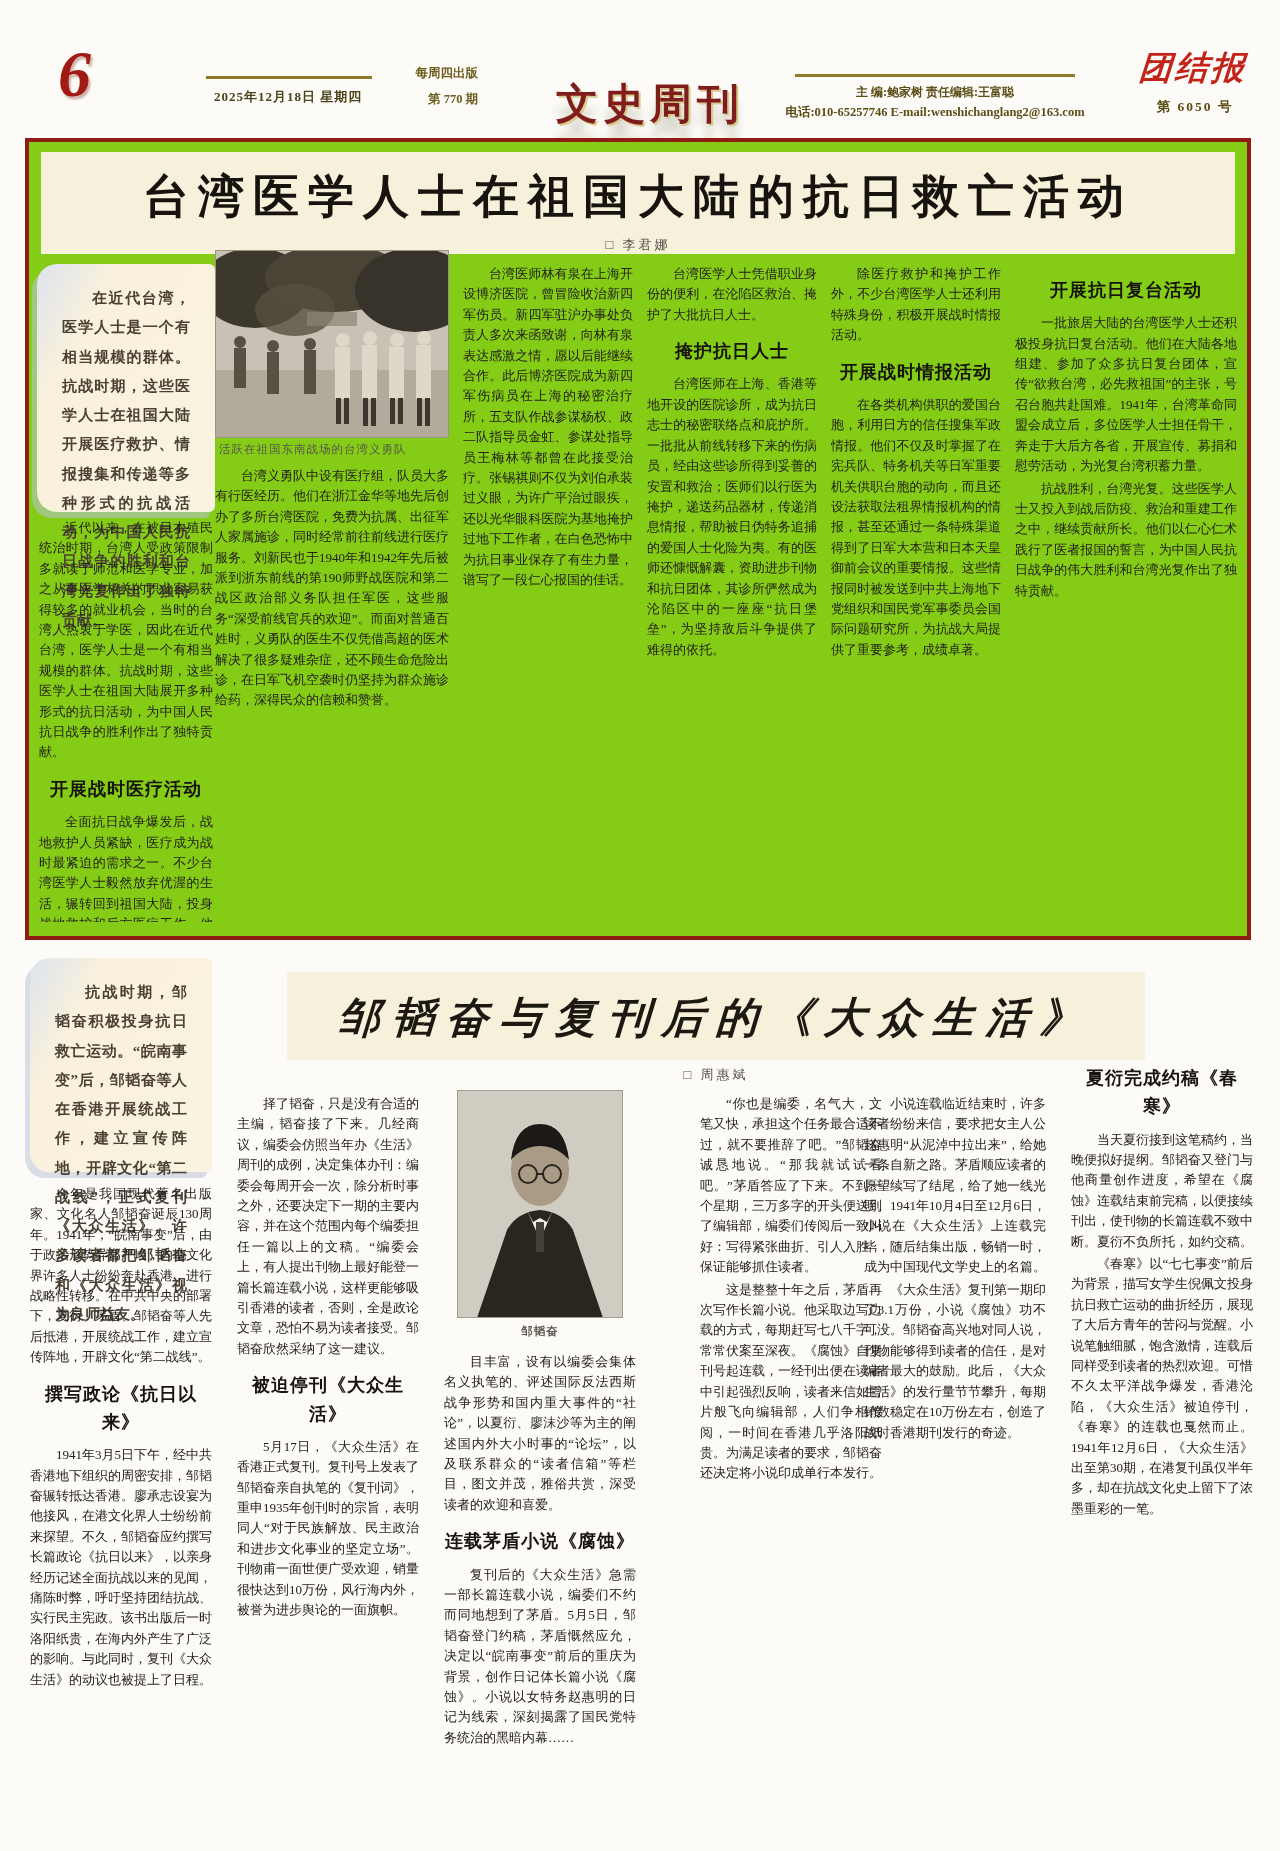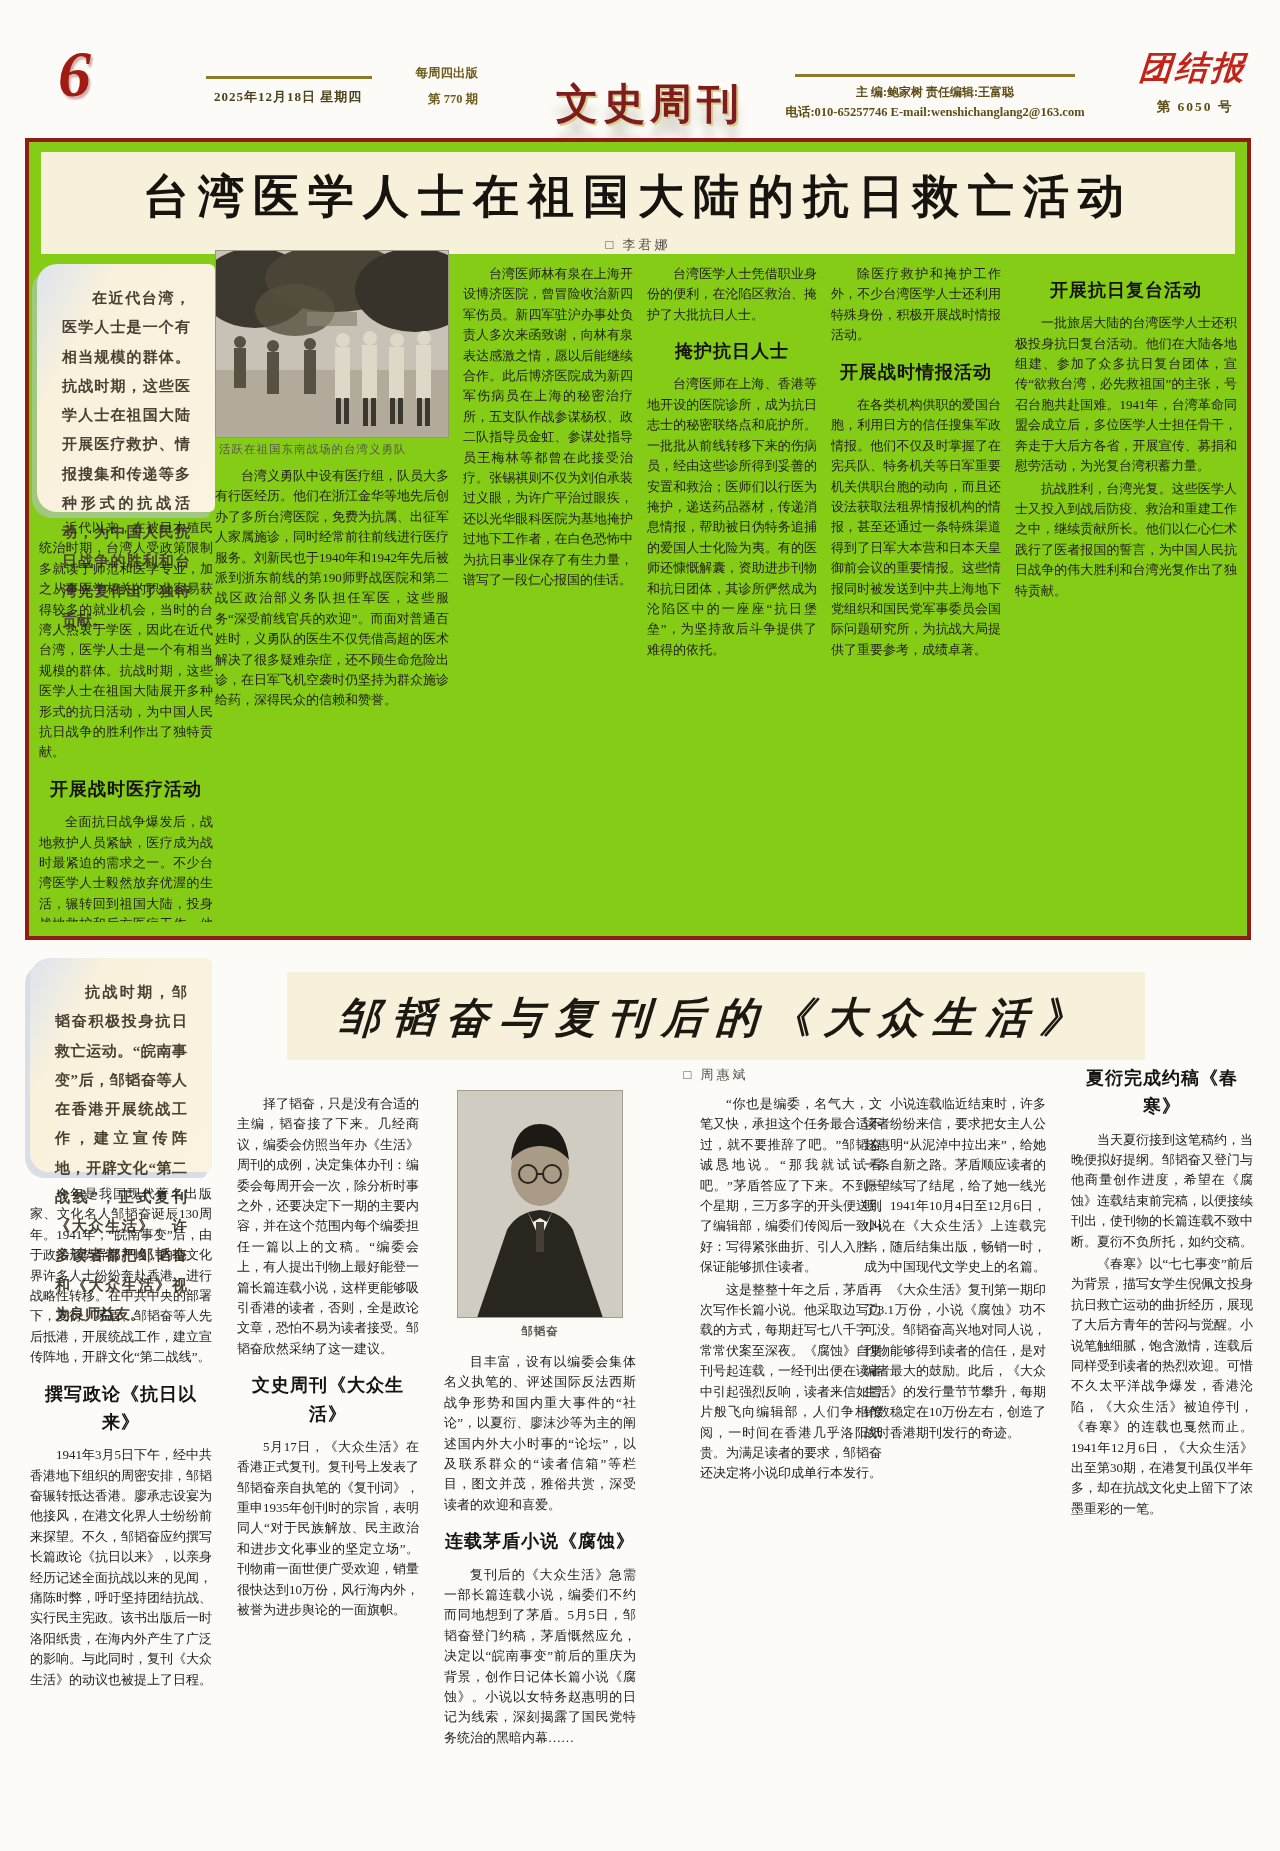--- a/index.html
+++ b/index.html
@@ -202,21 +202,21 @@
     </div>
     <div class="abs caption cap2">邹韬奋</div>
 
     <div class="tcol a2b1">
         <p>今年是我国现代著名出版家、文化名人邹韬奋诞辰130周年。1941年，“皖南事变”后，由于政治形势异常严峻，内地文化界许多人士纷纷奔赴香港，进行战略性转移。在中共中央的部署下，夏衍、茅盾、邹韬奋等人先后抵港，开展统战工作，建立宣传阵地，开辟文化“第二战线”。</p>
         <h3>撰写政论《抗日以来》</h3>
         <p>1941年3月5日下午，经中共香港地下组织的周密安排，邹韬奋辗转抵达香港。廖承志设宴为他接风，在港文化界人士纷纷前来探望。不久，邹韬奋应约撰写长篇政论《抗日以来》，以亲身经历记述全面抗战以来的见闻，痛陈时弊，呼吁坚持团结抗战、实行民主宪政。该书出版后一时洛阳纸贵，在海内外产生了广泛的影响。与此同时，复刊《大众生活》的动议也被提上了日程。</p>
       </div>
     <div class="tcol a2b2">
         <p>择了韬奋，只是没有合适的主编，韬奋接了下来。几经商议，编委会仿照当年办《生活》周刊的成例，决定集体办刊：编委会每周开会一次，除分析时事之外，还要决定下一期的主要内容，并在这个范围内每个编委担任一篇以上的文稿。“编委会上，有人提出刊物上最好能登一篇长篇连载小说，这样更能够吸引香港的读者，否则，全是政论文章，恐怕不易为读者接受。邹韬奋欣然采纳了这一建议。</p>
-        <h3>文史周刊《大众生活》</h3>
+        <h3>被迫停刊《大众生活》</h3>
         <p>5月17日，《大众生活》在香港正式复刊。复刊号上发表了邹韬奋亲自执笔的《复刊词》，重申1935年创刊时的宗旨，表明同人“对于民族解放、民主政治和进步文化事业的坚定立场”。刊物甫一面世便广受欢迎，销量很快达到10万份，风行海内外，被誉为进步舆论的一面旗帜。</p>
       </div>
     <div class="tcol a2b3">
         <p>目丰富，设有以编委会集体名义执笔的、评述国际反法西斯战争形势和国内重大事件的“社论”，以夏衍、廖沫沙等为主的阐述国内外大小时事的“论坛”，以及联系群众的“读者信箱”等栏目，图文并茂，雅俗共赏，深受读者的欢迎和喜爱。</p>
         <h3>连载茅盾小说《腐蚀》</h3>
         <p>复刊后的《大众生活》急需一部长篇连载小说，编委们不约而同地想到了茅盾。5月5日，邹韬奋登门约稿，茅盾慨然应允，决定以“皖南事变”前后的重庆为背景，创作日记体长篇小说《腐蚀》。小说以女特务赵惠明的日记为线索，深刻揭露了国民党特务统治的黑暗内幕……</p>
       </div>
     <div class="tcol a2b4">
         <p>“你也是编委，名气大，文笔又快，承担这个任务最合适不过，就不要推辞了吧。”邹韬奋诚恳地说。“那我就试试看吧。”茅盾答应了下来。不到一个星期，三万多字的开头便送到了编辑部，编委们传阅后一致叫好：写得紧张曲折、引人入胜，保证能够抓住读者。</p>
         <p>这是整整十年之后，茅盾再次写作长篇小说。他采取边写边载的方式，每期赶写七八千字，常常伏案至深夜。《腐蚀》自复刊号起连载，一经刊出便在读者中引起强烈反响，读者来信如雪片般飞向编辑部，人们争相传阅，一时间在香港几乎洛阳纸贵。为满足读者的要求，邹韬奋还决定将小说印成单行本发行。</p>

